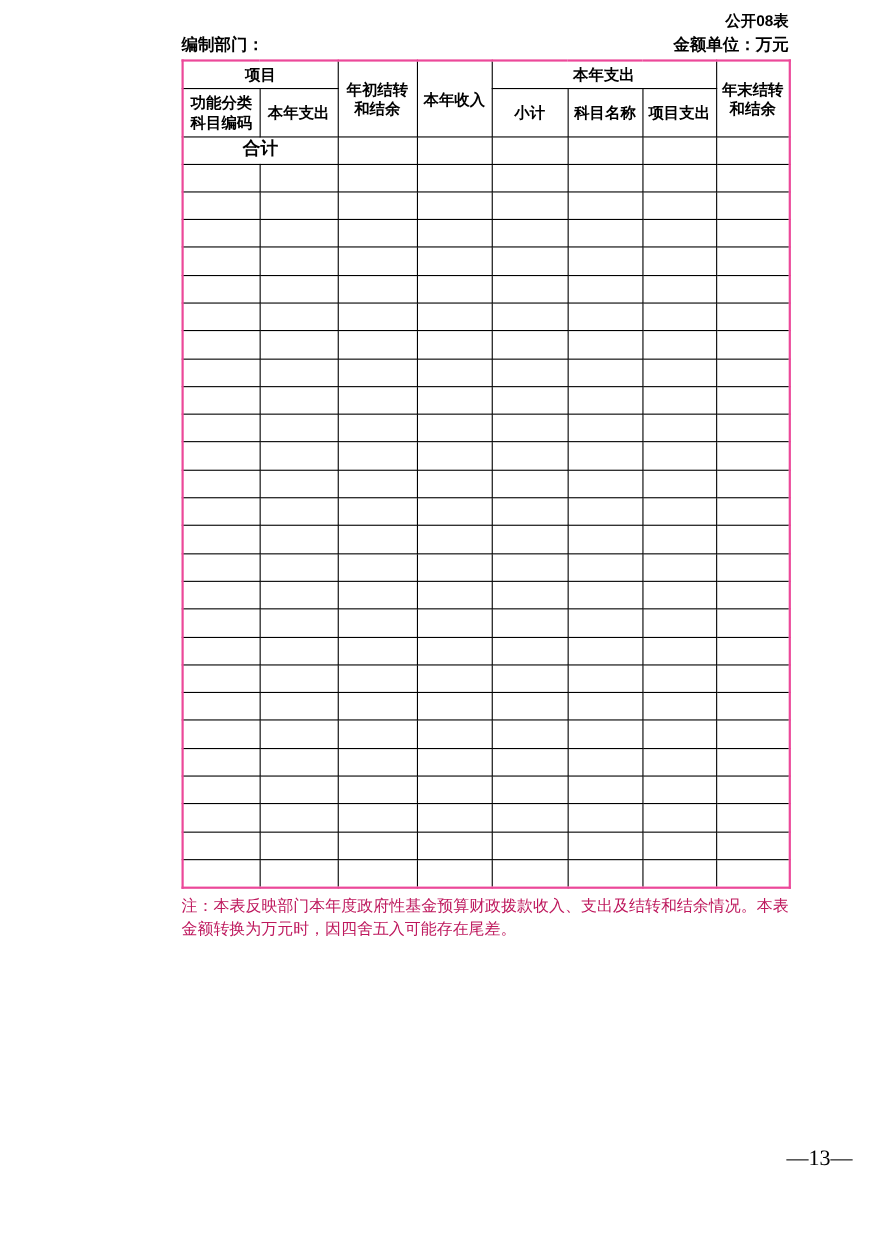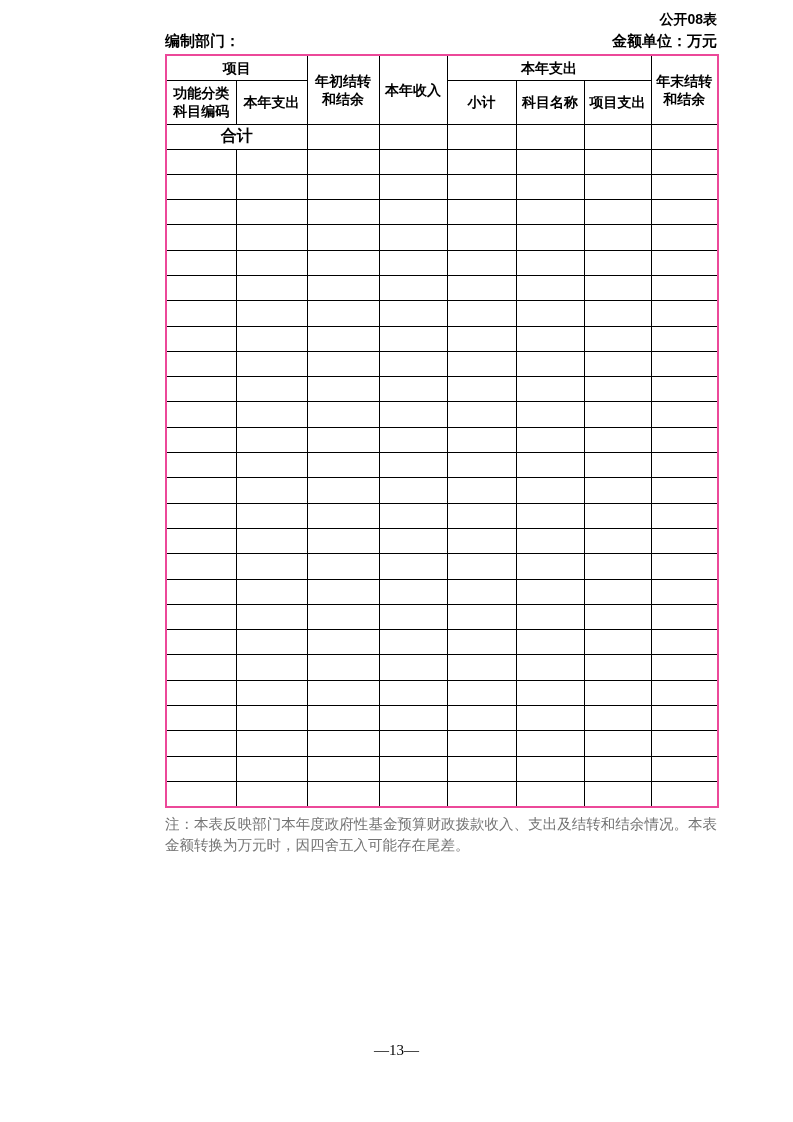--- a/index.html
+++ b/index.html
@@ -58,30 +58,30 @@
   tr.header-row-2 { height: 44px; }
   tr.total-row { height: 25px; }
   tr.total-row td.total-label { font-weight: bold; font-size: 16px; }
   tbody tr.data-row { height: 25.3px; }
   .note {
     margin: 6px 0 0 0;
     font-family: "Liberation Serif", serif;
     font-size: 14.5px;
     line-height: 21px;
     text-align: justify;
-    color: #737373;
+    color: #be185d;
   }
   .page-number {
     position: absolute;
     left: 0;
-    right: 0;
+    right: 18px;
     top: 1042px;
-    text-align: center;
+    text-align: right;
     font-family: "Liberation Serif", serif;
-    font-size: 15px;
+    font-size: 20px;
     color: #000000;
   }
 </style>
 </head>
 <body>
 
 <div class="page">
 
 
   <div class="content">

